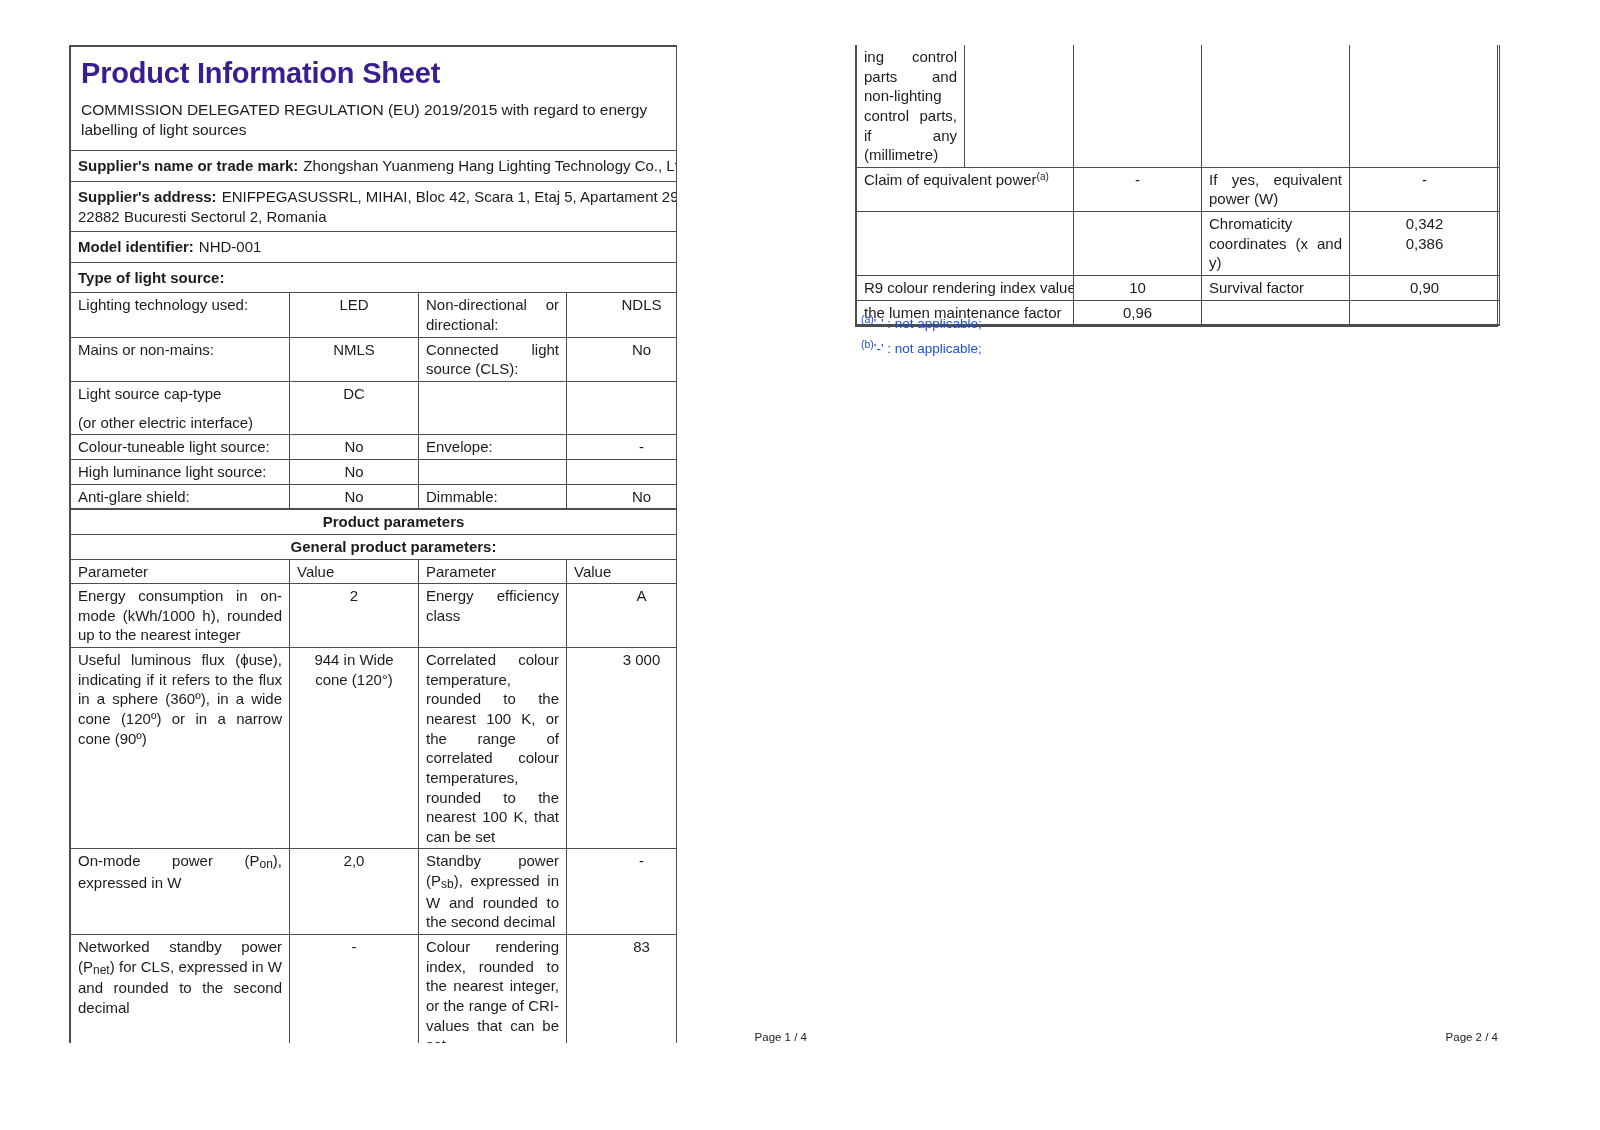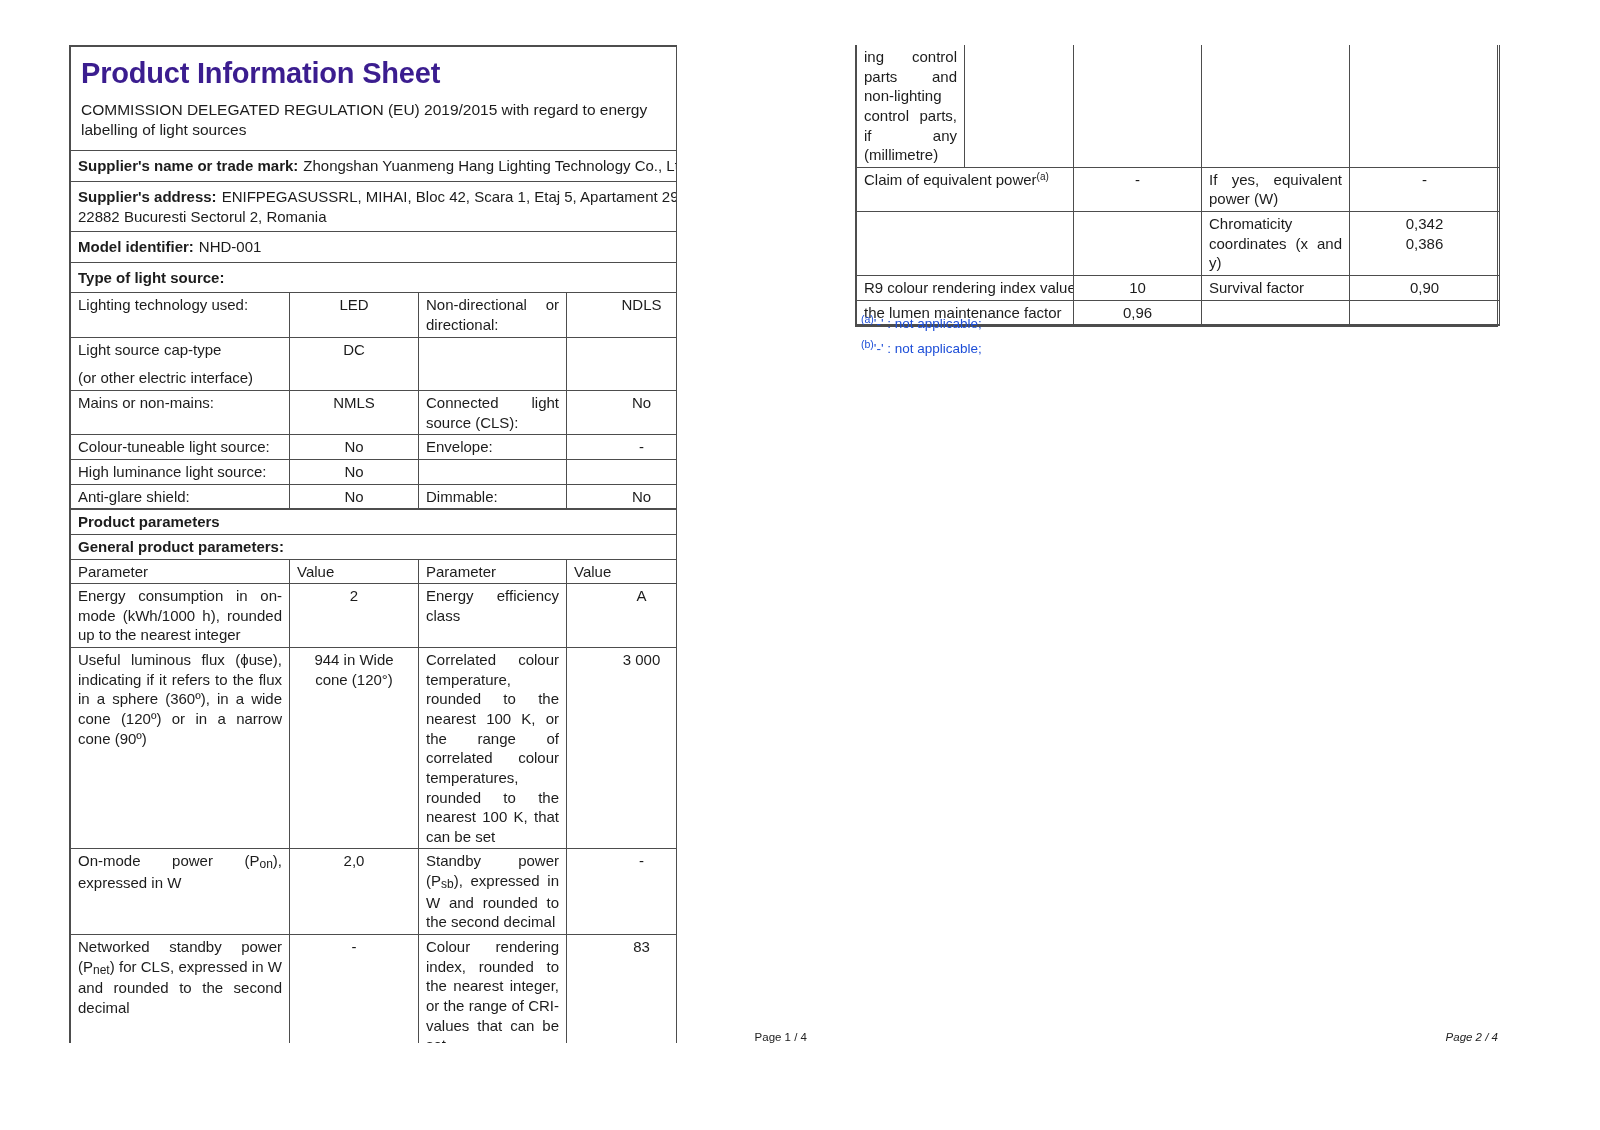--- a/index.html
+++ b/index.html
@@ -13,40 +13,40 @@
   #p1 { left:69px; top:45px; width:608px; height:998px; overflow:hidden;
         border:1px solid #4d4d4d; border-bottom:none; }
   #p2 { left:855px; top:45px; width:643px;
         border:1px solid #4d4d4d; border-top:none; }
   table { border-collapse:collapse; width:100%; table-layout:fixed;
           font-size:15px; line-height:1.31; }
   td { border:1px solid #4d4d4d; vertical-align:top; padding:2px 7px; }
   .b { font-weight:bold; }
   .v { text-align:center; }
   .p { text-align:justify; }
-  .center { text-align:left; }
+  .center { text-align:center; }
   .nowrap { white-space:nowrap; overflow:hidden; }
   .bt2 td { border-top-width:2px; }
   .bb2 td { border-bottom-width:2px; }
   .no-top td { border-top:none; }
   .titleblock { padding:8px 10px 10px 10px; }
   .titleblock h1 { font-size:29px; font-weight:bold; letter-spacing:-0.2px; margin-bottom:7px; }
   .titleblock p { font-size:15.5px; line-height:1.3; }
   .info { padding:5px 7px; }
   .info .lbl { font-weight:bold; }
   .info .val { margin-left:5px; }
   .gap-top { margin-top:9px; }
   sub { font-size:12px; vertical-align:-2px; }
   sup { font-size:10px; vertical-align:5px; }
   .fn { position:absolute; left:861px; top:313px; font-size:13.5px; color:#1d4ed8; }
   .fn div { margin-bottom:7px; }
   .fn sup { font-size:10.5px; }
   .pfoot { position:absolute; top:1031px; font-size:11.5px; color:#222; text-align:right; }
   #f1 { left:69px; width:738px; }
-  #f2 { left:855px; width:643px;font-style:italic; }
+  #f2 { left:855px; width:643px; }
   .h22 { height:23px; }
   .cont-cell { height:118px; }
   .claim-row td { height:40px; }
   .chroma-row td { height:42px; }
 </style>
 </head>
 <body>
 
 <div class="page" id="p1">
   <table>
@@ -89,34 +89,34 @@
     </tr>
 
     <tr>
       <td colspan="2" class="p">Lighting technology used:</td>
       <td class="v">LED</td>
       <td class="p">Non-directional or directional:</td>
       <td class="v">NDLS</td>
     </tr>
 
     <tr>
+      <td colspan="2" class="p">Mains or non-mains:</td>
+      <td class="v">NMLS</td>
+      <td class="p">Connected light source (CLS):</td>
+      <td class="v">No</td>
+    </tr>
+
+    <tr>
       <td colspan="2">
         <div>Light source cap-type</div>
         <div class="gap-top">(or other electric interface)</div>
       </td>
       <td class="v">DC</td>
       <td class="p"></td>
       <td class="v"></td>
-    </tr>
-
-    <tr>
-      <td colspan="2" class="p">Mains or non-mains:</td>
-      <td class="v">NMLS</td>
-      <td class="p">Connected light source (CLS):</td>
-      <td class="v">No</td>
     </tr>
 
     <tr class="h22">
       <td colspan="2" class="p">Colour-tuneable light source:</td>
       <td class="v">No</td>
       <td class="p">Envelope:</td>
       <td class="v">-</td>
     </tr>
 
     <tr class="h22">

